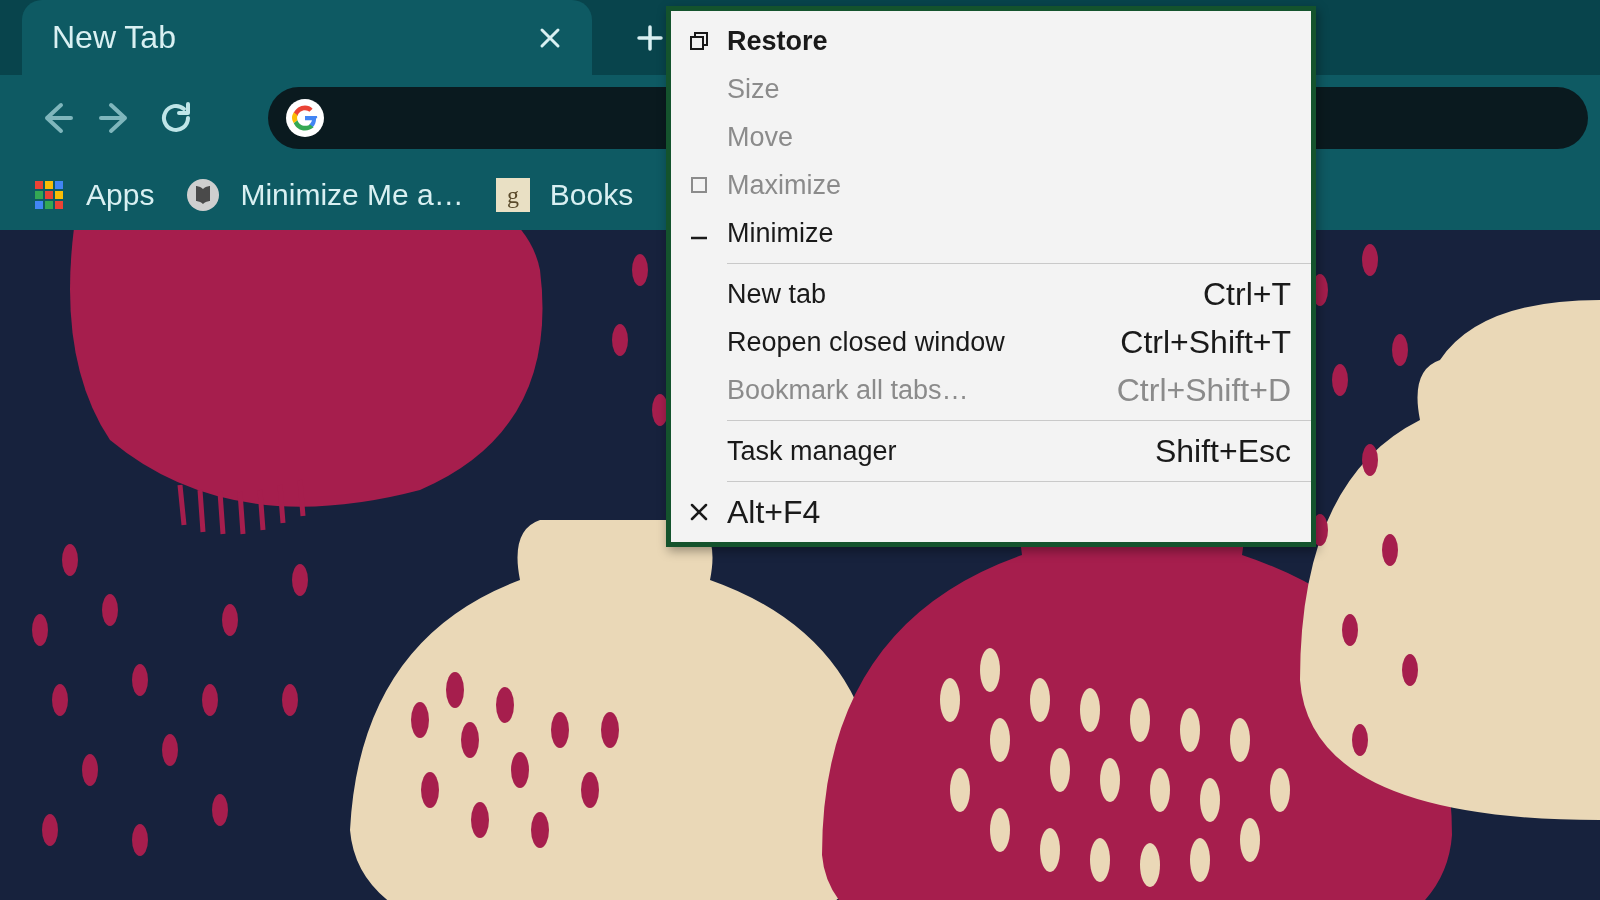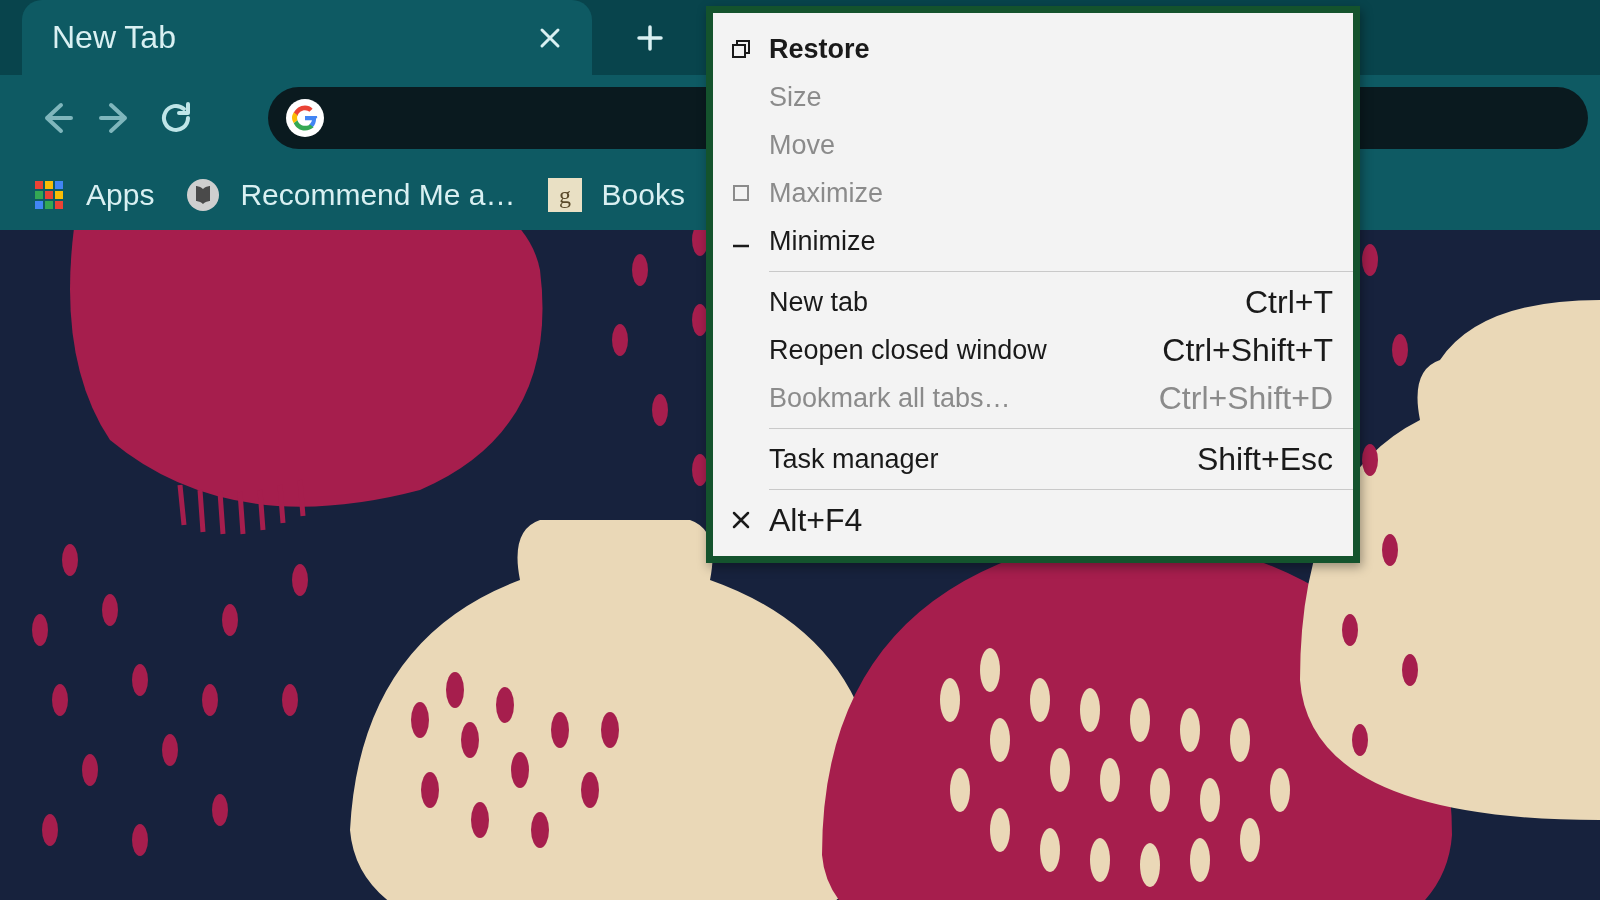--- a/index.html
+++ b/index.html
@@ -16,21 +16,21 @@
   .navbtn.enabled svg{stroke:#bfe5e8;}
   .omnibox{position:absolute;left:268px;top:50%;transform:translate(0,-50%);width:1320px;height:62px;background:#0a1a1f;border-radius:40px;display:flex;align-items:center;}
   .omnibox .g{margin-left:18px;width:38px;height:38px;border-radius:50%;background:#fff;display:flex;align-items:center;justify-content:center;}
   .bookbar{height:70px;background:#0e5a63;position:relative;display:flex;align-items:center;color:#d9f0f2;font-size:30px;}
   .bk{display:flex;align-items:center;margin-left:30px;cursor:pointer;}
   .bk .ico{width:38px;height:38px;margin-right:18px;display:flex;align-items:center;justify-content:center;}
   
   .content{position:absolute;left:0;top:230px;width:1600px;height:670px;background:#14203a;overflow:hidden;}
   .content svg{position:absolute;left:0;top:0;}
   
-  .sysmenu{position:absolute;left:706px;top:6px;width:640px;background:#f3f3f3;box-shadow:2px 4px 10px rgba(0,0,0,.35);border:7px solid #14532d;padding:12px 0;}
+  .sysmenu{position:absolute;left:666px;top:6px;width:640px;background:#f3f3f3;box-shadow:2px 4px 10px rgba(0,0,0,.35);border:5px solid #14532d;padding:6px 0;}
   .mi{display:flex;align-items:center;height:48px;font-size:27px;color:#1a1a1a;padding:0 20px 0 0;}
   .mi .ic{width:56px;display:flex;align-items:center;justify-content:center;color:#1a1a1a;}
   .mi .lbl{flex:1;}
   .mi .sc{color:#1a1a1a;font-size:32px;}
   .mi.bold .lbl{font-weight:700;}
   .mi.disabled{color:#8b8b8b;}
   .mi.disabled .sc{color:#8b8b8b;}
   .mi.disabled .ic{color:#8b8b8b;}
   .sep{height:1px;background:#c9c9c9;margin:6px 0 6px 56px;}
 </style>
@@ -100,21 +100,21 @@
       </span>
       <span>Apps</span>
     </div>
     <div class="bk">
       <span class="ico">
         <svg width="34" height="34" viewBox="0 0 34 34">
             <circle cx="17" cy="17" r="16" fill="#cfcfcf"></circle>
             <path d="M10 8c0 0 4 0 7 3c3-3 7-3 7-3v15c0 0-4 0-7 3c-3-3-7-3-7-3z" fill="#4a4a4a"></path>
           </svg>
       </span>
-      <span>Recommend Me a…</span>
+      <span>Minimize Me a…</span>
     </div>
     <div class="bk">
       <span class="ico">
         <svg width="34" height="34" viewBox="0 0 34 34">
             <rect width="34" height="34" fill="#e9e0c4"></rect>
             <text x="17" y="25" font-size="24" font-family="Georgia,serif" text-anchor="middle" fill="#5a4a2a">g</text>
           </svg>
       </span>
       <span>Books</span>
     </div>

